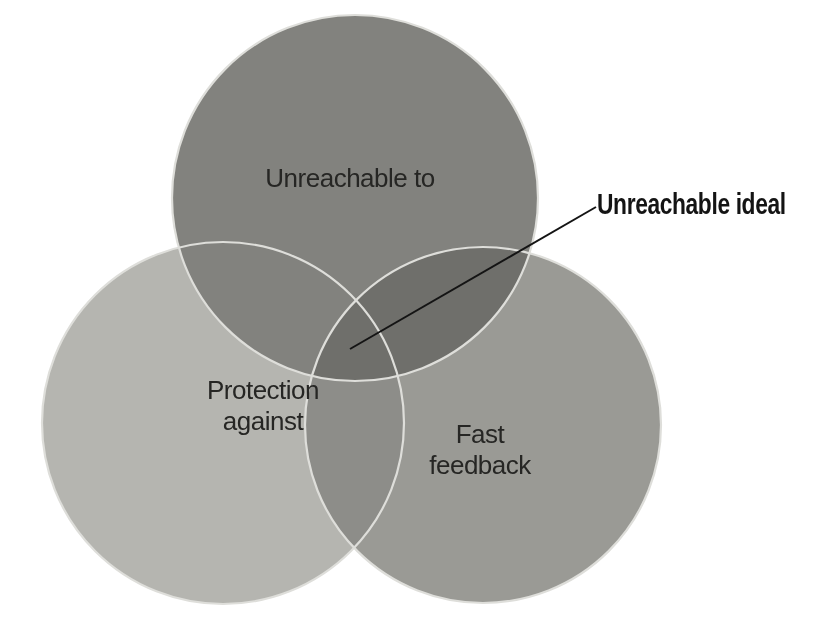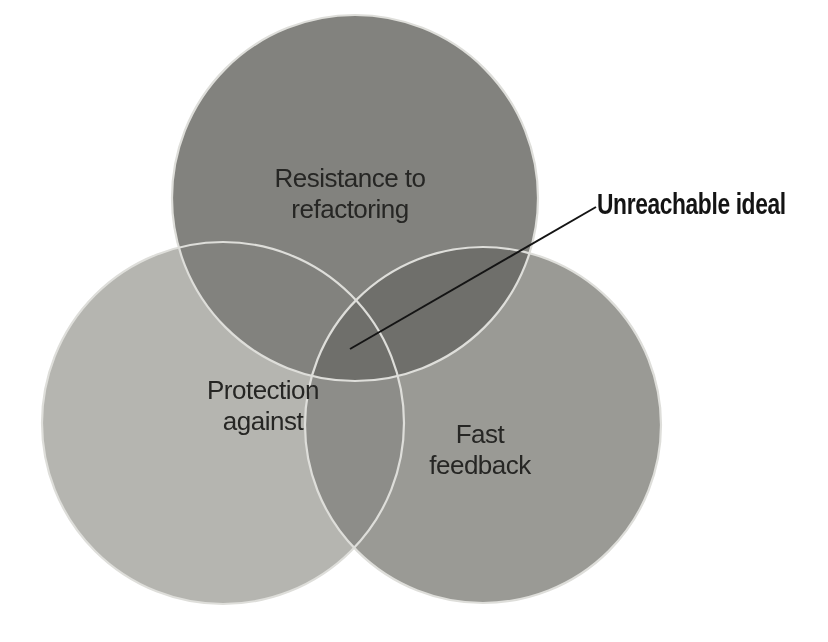--- a/index.html
+++ b/index.html
@@ -69,22 +69,21 @@
     <circle cx="483" cy="425" r="178" clip-path="url(#clip-top)" fill="#6f6f6b"></circle>
 
     <circle cx="223" cy="423" r="181" fill="none" stroke-width="2.2" stroke="#dededa"></circle>
     <circle cx="355" cy="198" r="183" fill="none" stroke-width="2.2" stroke="#dededa"></circle>
     <circle cx="483" cy="425" r="178" fill="none" stroke-width="2.2" stroke="#dededa"></circle>
 
     <line x1="350" y1="349" x2="596" y2="207" stroke="#141414" stroke-width="2"></line>
   </svg>
 
   <div class="set-label" style="left:350px; top:163px;">
-    <span>Resistance to</span>
-    <span>refactoring</span>
+    <span>Unreachable to</span>
   </div>
 
   <div class="set-label" style="left:219px; top:375px;margin-left:44px;">
     <span>Protection</span>
     <span>against</span>
   </div>
 
   <div class="set-label" style="left:480px; top:391px;margin-top:28px;">
     <span>Fast</span>
     <span>feedback</span>

